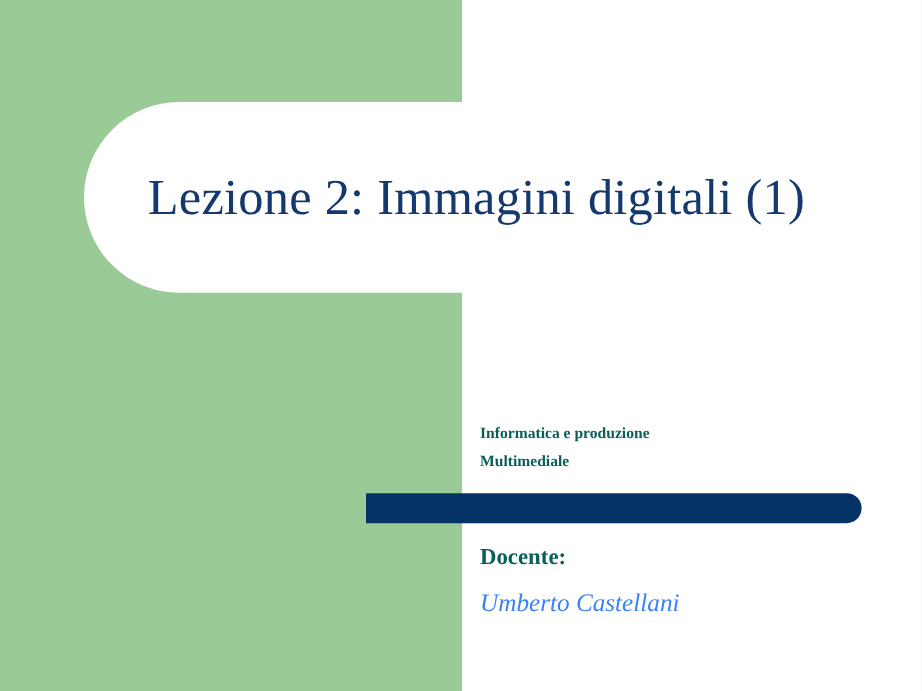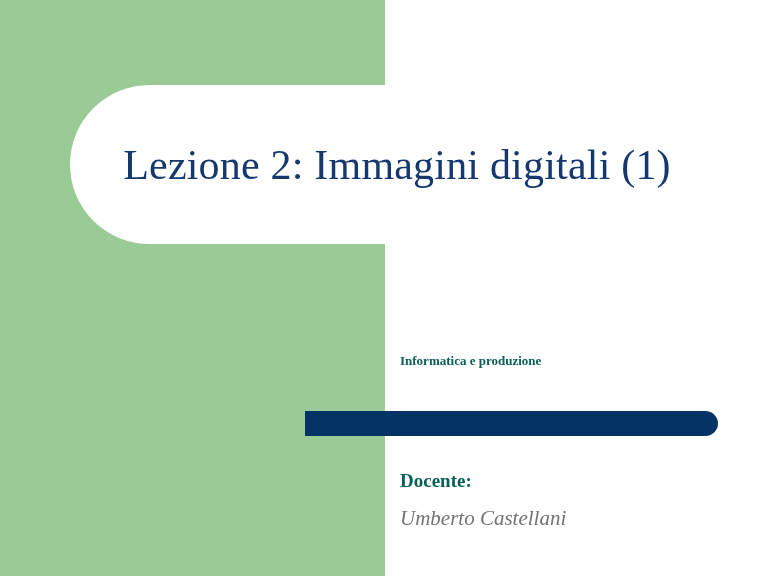--- a/index.html
+++ b/index.html
@@ -80,31 +80,30 @@
     font-weight: bold;
     line-height: 23px;
     white-space: nowrap;
   }
 
   .docente-block {
     position: absolute;
     left: 400px;
     top: 453px;
     width: 330px;
-    margin-top: 16px;
   }
   .docente-label {
     color: #0a6057;
     font-size: 19px;
     font-weight: bold;
     line-height: 24px;
     white-space: nowrap;
   }
   .docente-name {
-    color: #737373;
+    color: #3b82f6;
     font-size: 21px;
     font-style: italic;
     font-weight: normal;
     line-height: 26px;
     margin-top: 12px;
     white-space: nowrap;
   }
 </style>
 </head>
 <body>
@@ -112,20 +111,21 @@
 <div id="slide">
 
   <div class="green-panel"></div>
 
   <div class="title-pill">
     <div class="title-text">Lezione 2: Immagini digitali (1)</div>
   </div>
 
   <div class="subtitle-block">
     <div class="subtitle-line">Informatica e produzione</div>
+    <div class="subtitle-line">Multimediale</div>
   </div>
 
   <div class="accent-bar"></div>
 
   <div class="docente-block">
     <div class="docente-label">Docente:</div>
     <div class="docente-name">Umberto Castellani</div>
   </div>
 
 </div>

